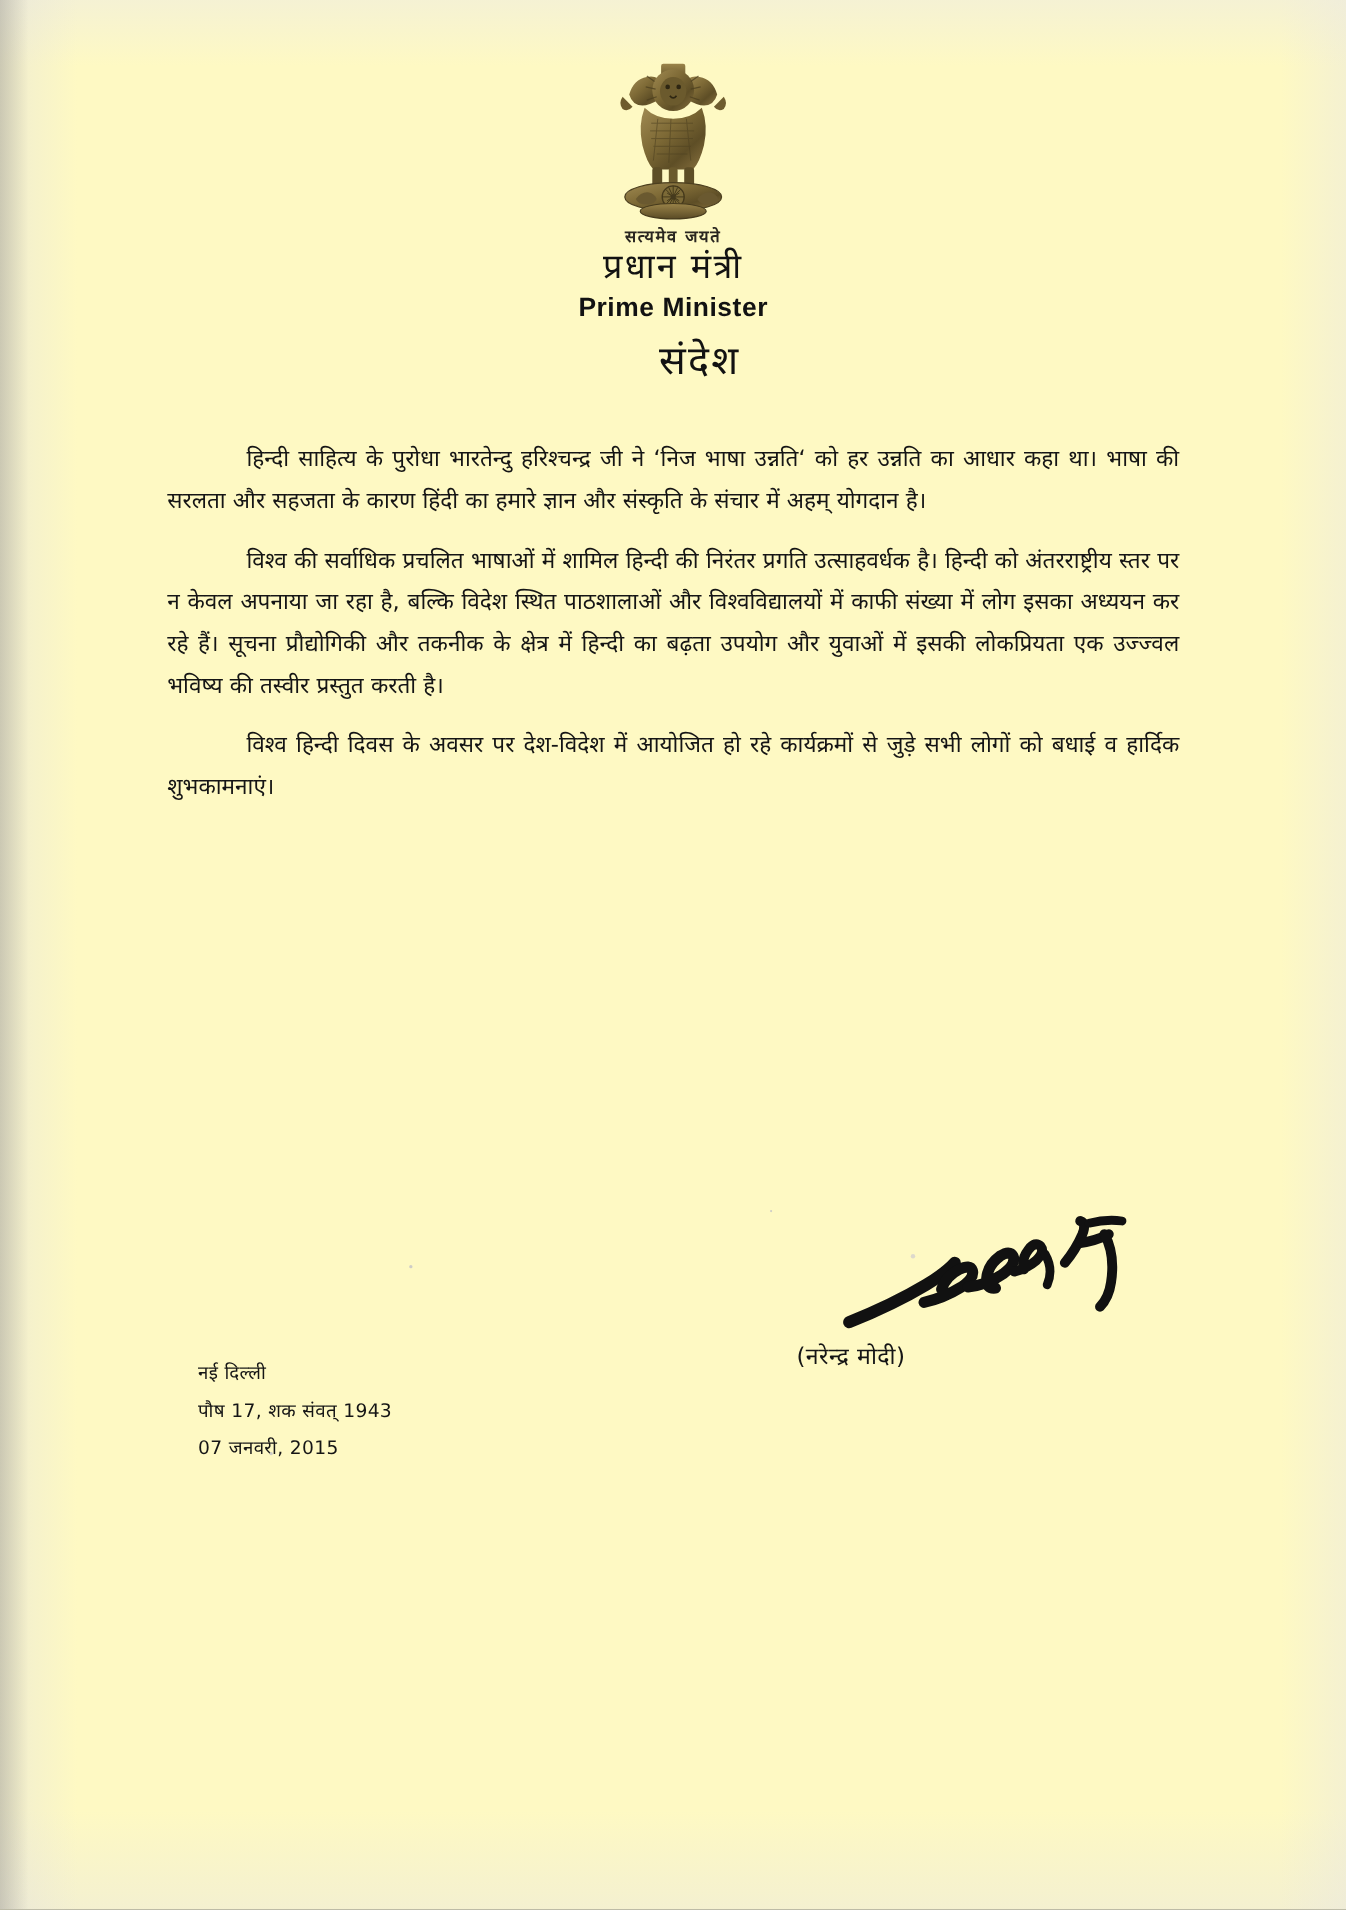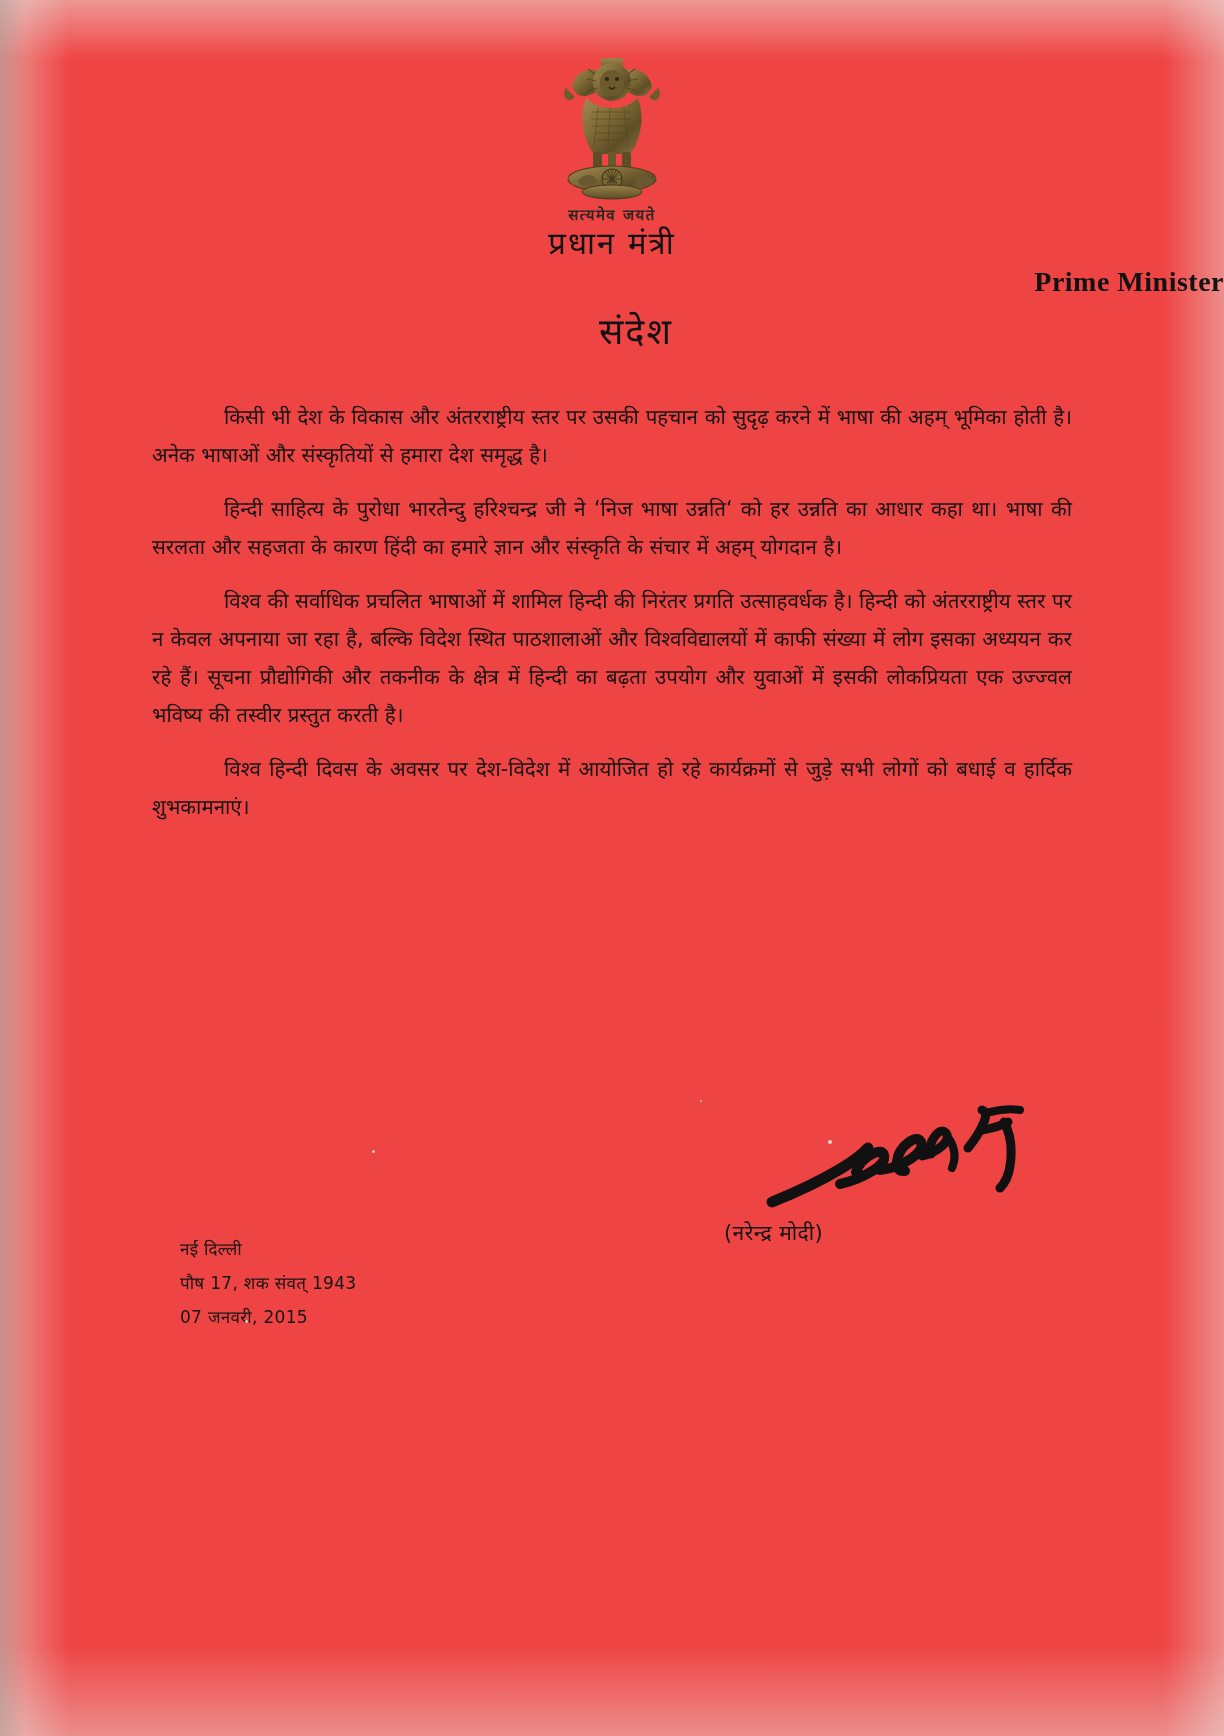--- a/index.html
+++ b/index.html
@@ -4,21 +4,21 @@
 <style>
   html, body {
     margin: 0;
     padding: 0;
     background: #8c8c8c;
   }
   .page {
     position: relative;
     width: 1224px;
     height: 1736px;
-    background: #ef4444;
+    background: #fef9c3;
     margin: 0 auto;
     overflow: hidden;
     font-family: "Liberation Serif", "DejaVu Serif", serif;
     color: #141414;
   }
   
   .paper-tint {
     position: absolute;
     inset: 0;
     background:
@@ -68,27 +68,26 @@
   }
   .title-hi {
     font-family: "DejaVu Sans", sans-serif;
     font-size: 31px;
     font-weight: 400;
     letter-spacing: 2px;
     color: #121212;
     line-height: 1.2;
   }
   .title-en {
-    font-family: Liberation Serif, serif;
-    font-size: 28px;
+    font-family: Liberation Sans, sans-serif;
+    font-size: 24px;
     font-weight: 600;
     letter-spacing: 0.5px;
     margin-top: 4px;
     color: #121212;
-    text-align: right;
   }
   .title-sandesh {
     font-family: "DejaVu Sans", sans-serif;
     font-size: 36px;
     font-weight: 500;
     letter-spacing: 2px;
     margin-top: 8px;
     color: #121212;
     padding-left: 48px;
   }
@@ -223,21 +222,20 @@
     <div class="emblem-motto">सत्यमेव जयते</div>
   </div>
 
   <div class="header">
     <div class="title-hi">प्रधान मंत्री</div>
     <div class="title-en">Prime Minister</div>
     <div class="title-sandesh">संदेश</div>
   </div>
 
   <div class="body-block">
-    <p class="para">किसी भी देश के विकास और अंतरराष्ट्रीय स्तर पर उसकी पहचान को सुदृढ़ करने में भाषा की अहम् भूमिका होती है। अनेक भाषाओं और संस्कृतियों से हमारा देश समृद्ध है।</p>
     <p class="para">हिन्दी साहित्य के पुरोधा भारतेन्दु हरिश्चन्द्र जी ने ‘निज भाषा उन्नति‘ को हर उन्नति का आधार कहा था। भाषा की सरलता और सहजता के कारण हिंदी का हमारे ज्ञान और संस्कृति के संचार में अहम् योगदान है।</p>
     <p class="para">विश्व की सर्वाधिक प्रचलित भाषाओं में शामिल हिन्दी की निरंतर प्रगति उत्साहवर्धक है। हिन्दी को अंतरराष्ट्रीय स्तर पर न केवल अपनाया जा रहा है, बल्कि विदेश स्थित पाठशालाओं और विश्वविद्यालयों में काफी संख्या में लोग इसका अध्ययन कर रहे हैं। सूचना प्रौद्योगिकी और तकनीक के क्षेत्र में हिन्दी का बढ़ता उपयोग और युवाओं में इसकी लोकप्रियता एक उज्ज्वल भविष्य की तस्वीर प्रस्तुत करती है।</p>
     <p class="para">विश्व हिन्दी दिवस के अवसर पर देश-विदेश में आयोजित हो रहे कार्यक्रमों से जुड़े सभी लोगों को बधाई व हार्दिक शुभकामनाएं।</p>
   </div>
 
   <div class="signature-area">
     <span>
       <svg class="signature-mark" viewBox="0 0 300 120" xmlns="http://www.w3.org/2000/svg">
         <g fill="none" stroke="#111111" stroke-linecap="round" stroke-linejoin="round">
           <path d="M18 106 q40 -16 70 -34 q18 -11 26 -20" stroke-width="11"></path>

